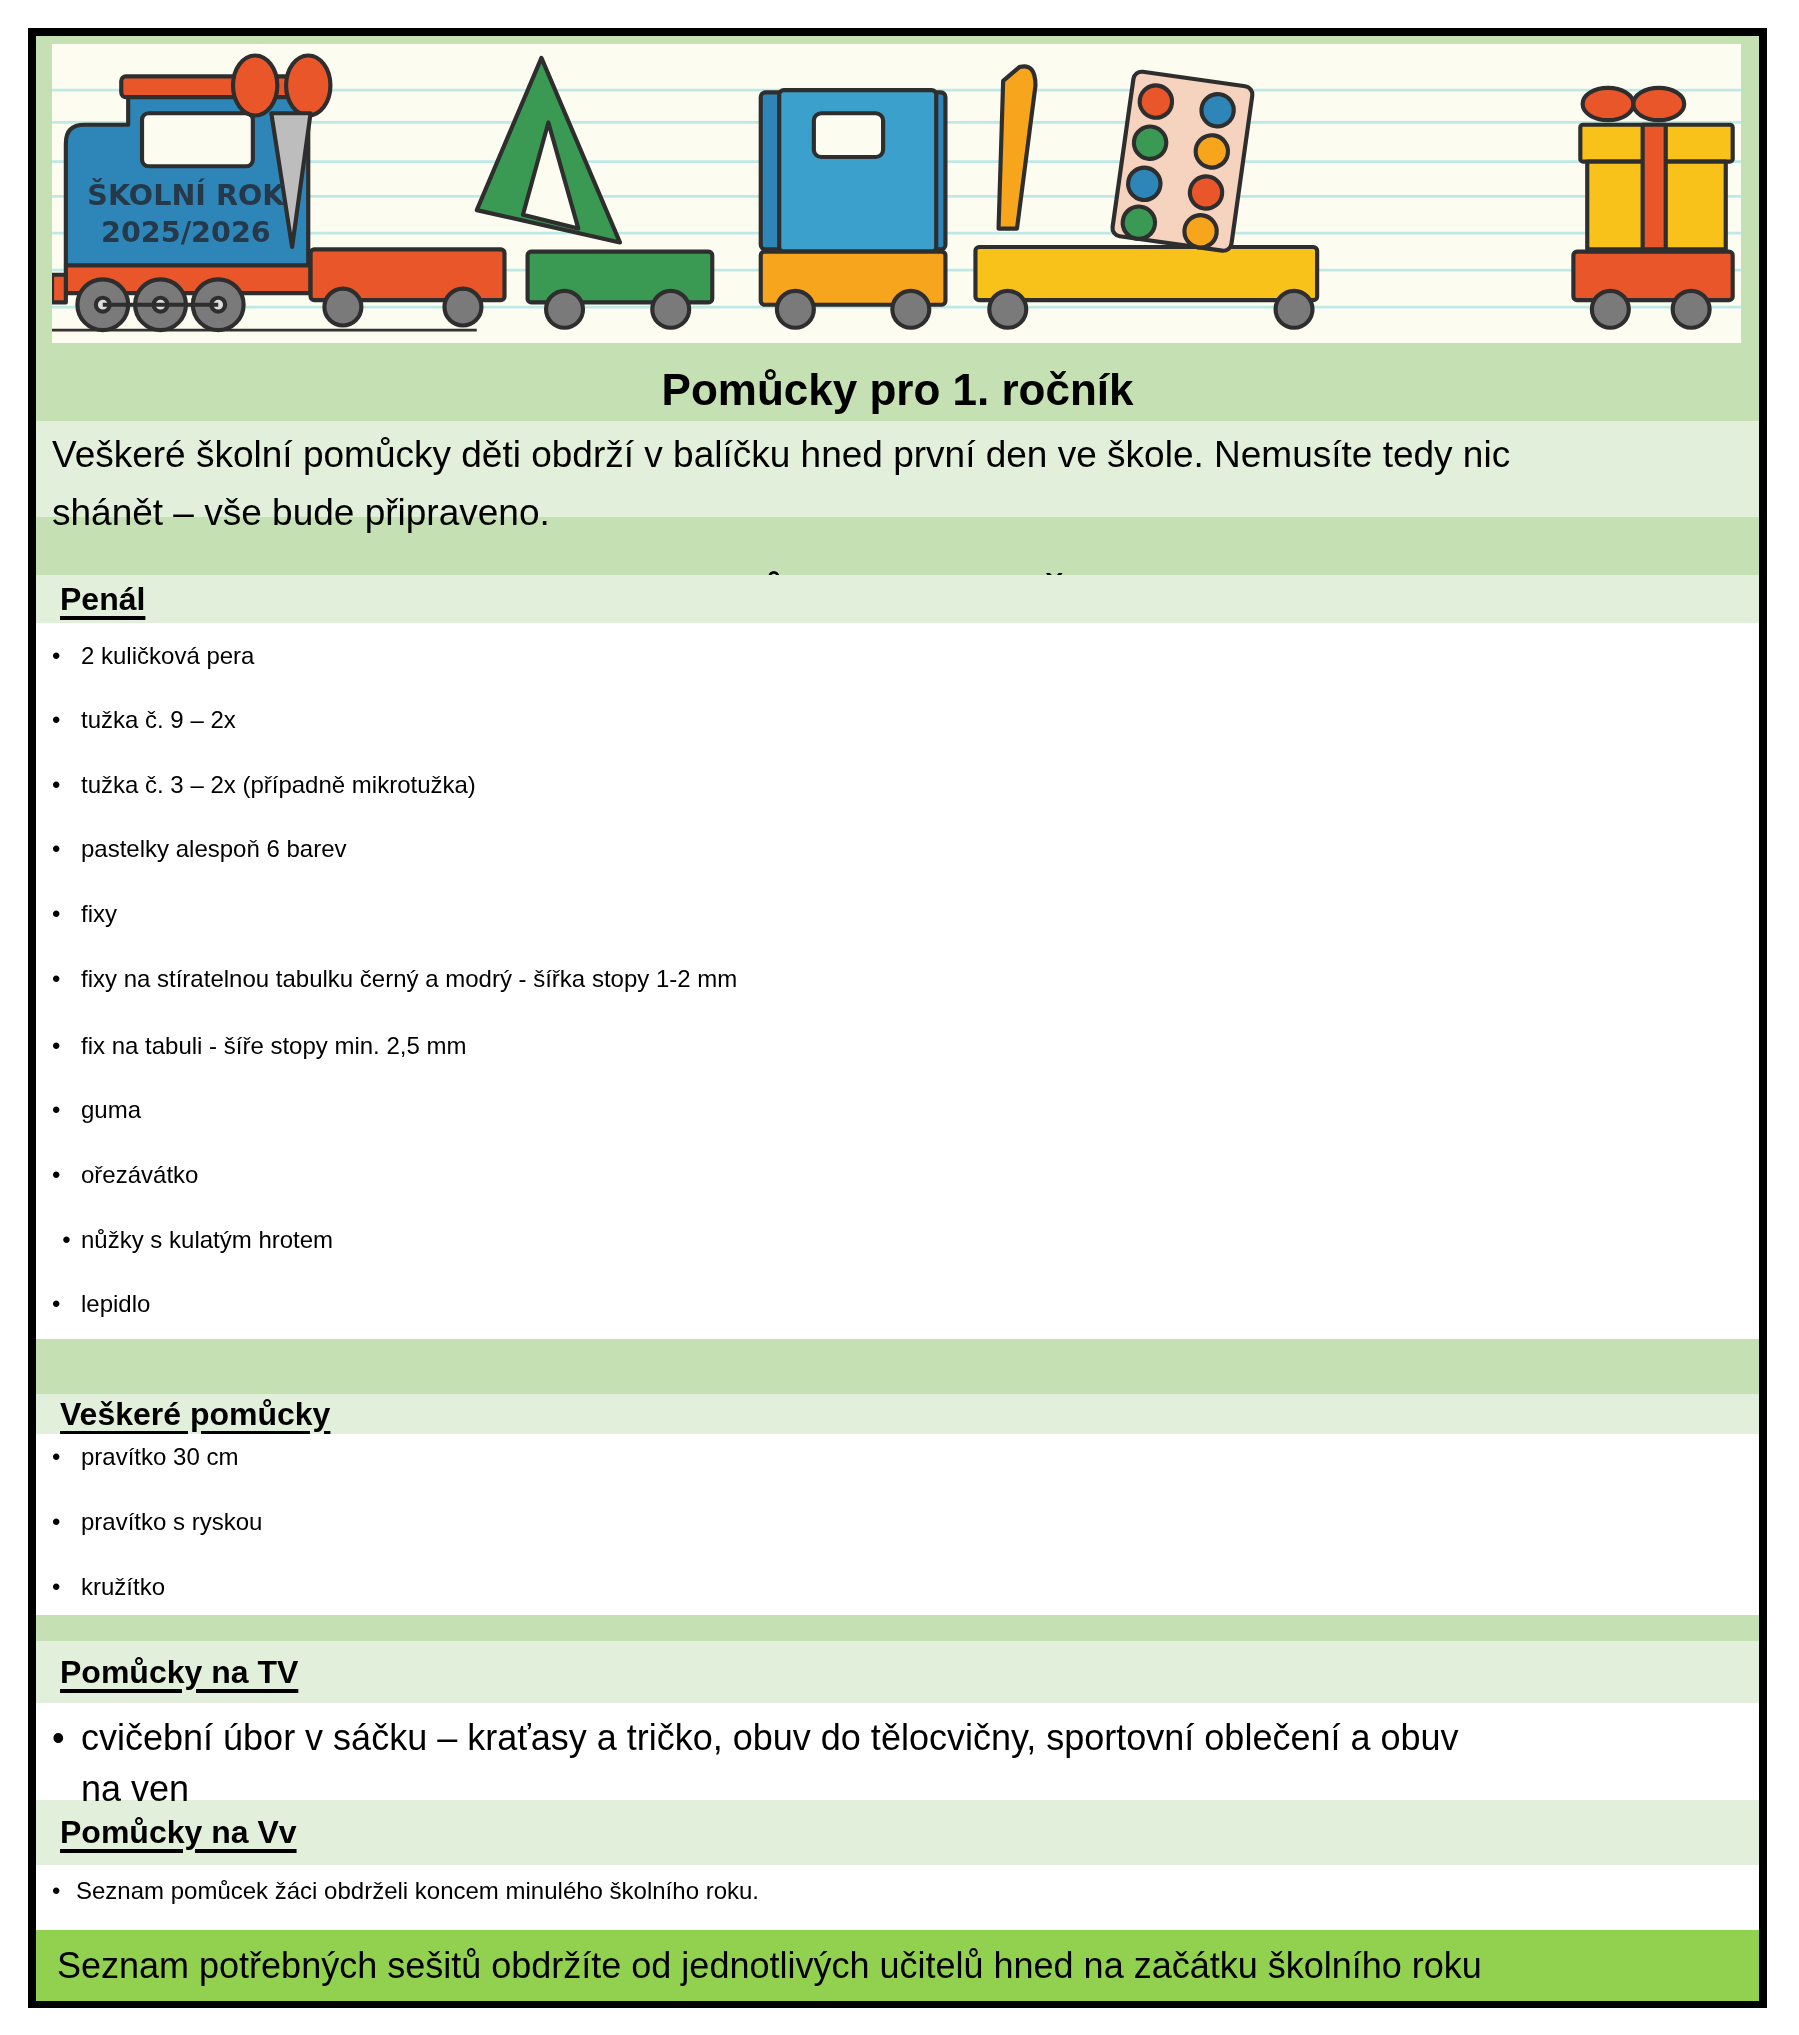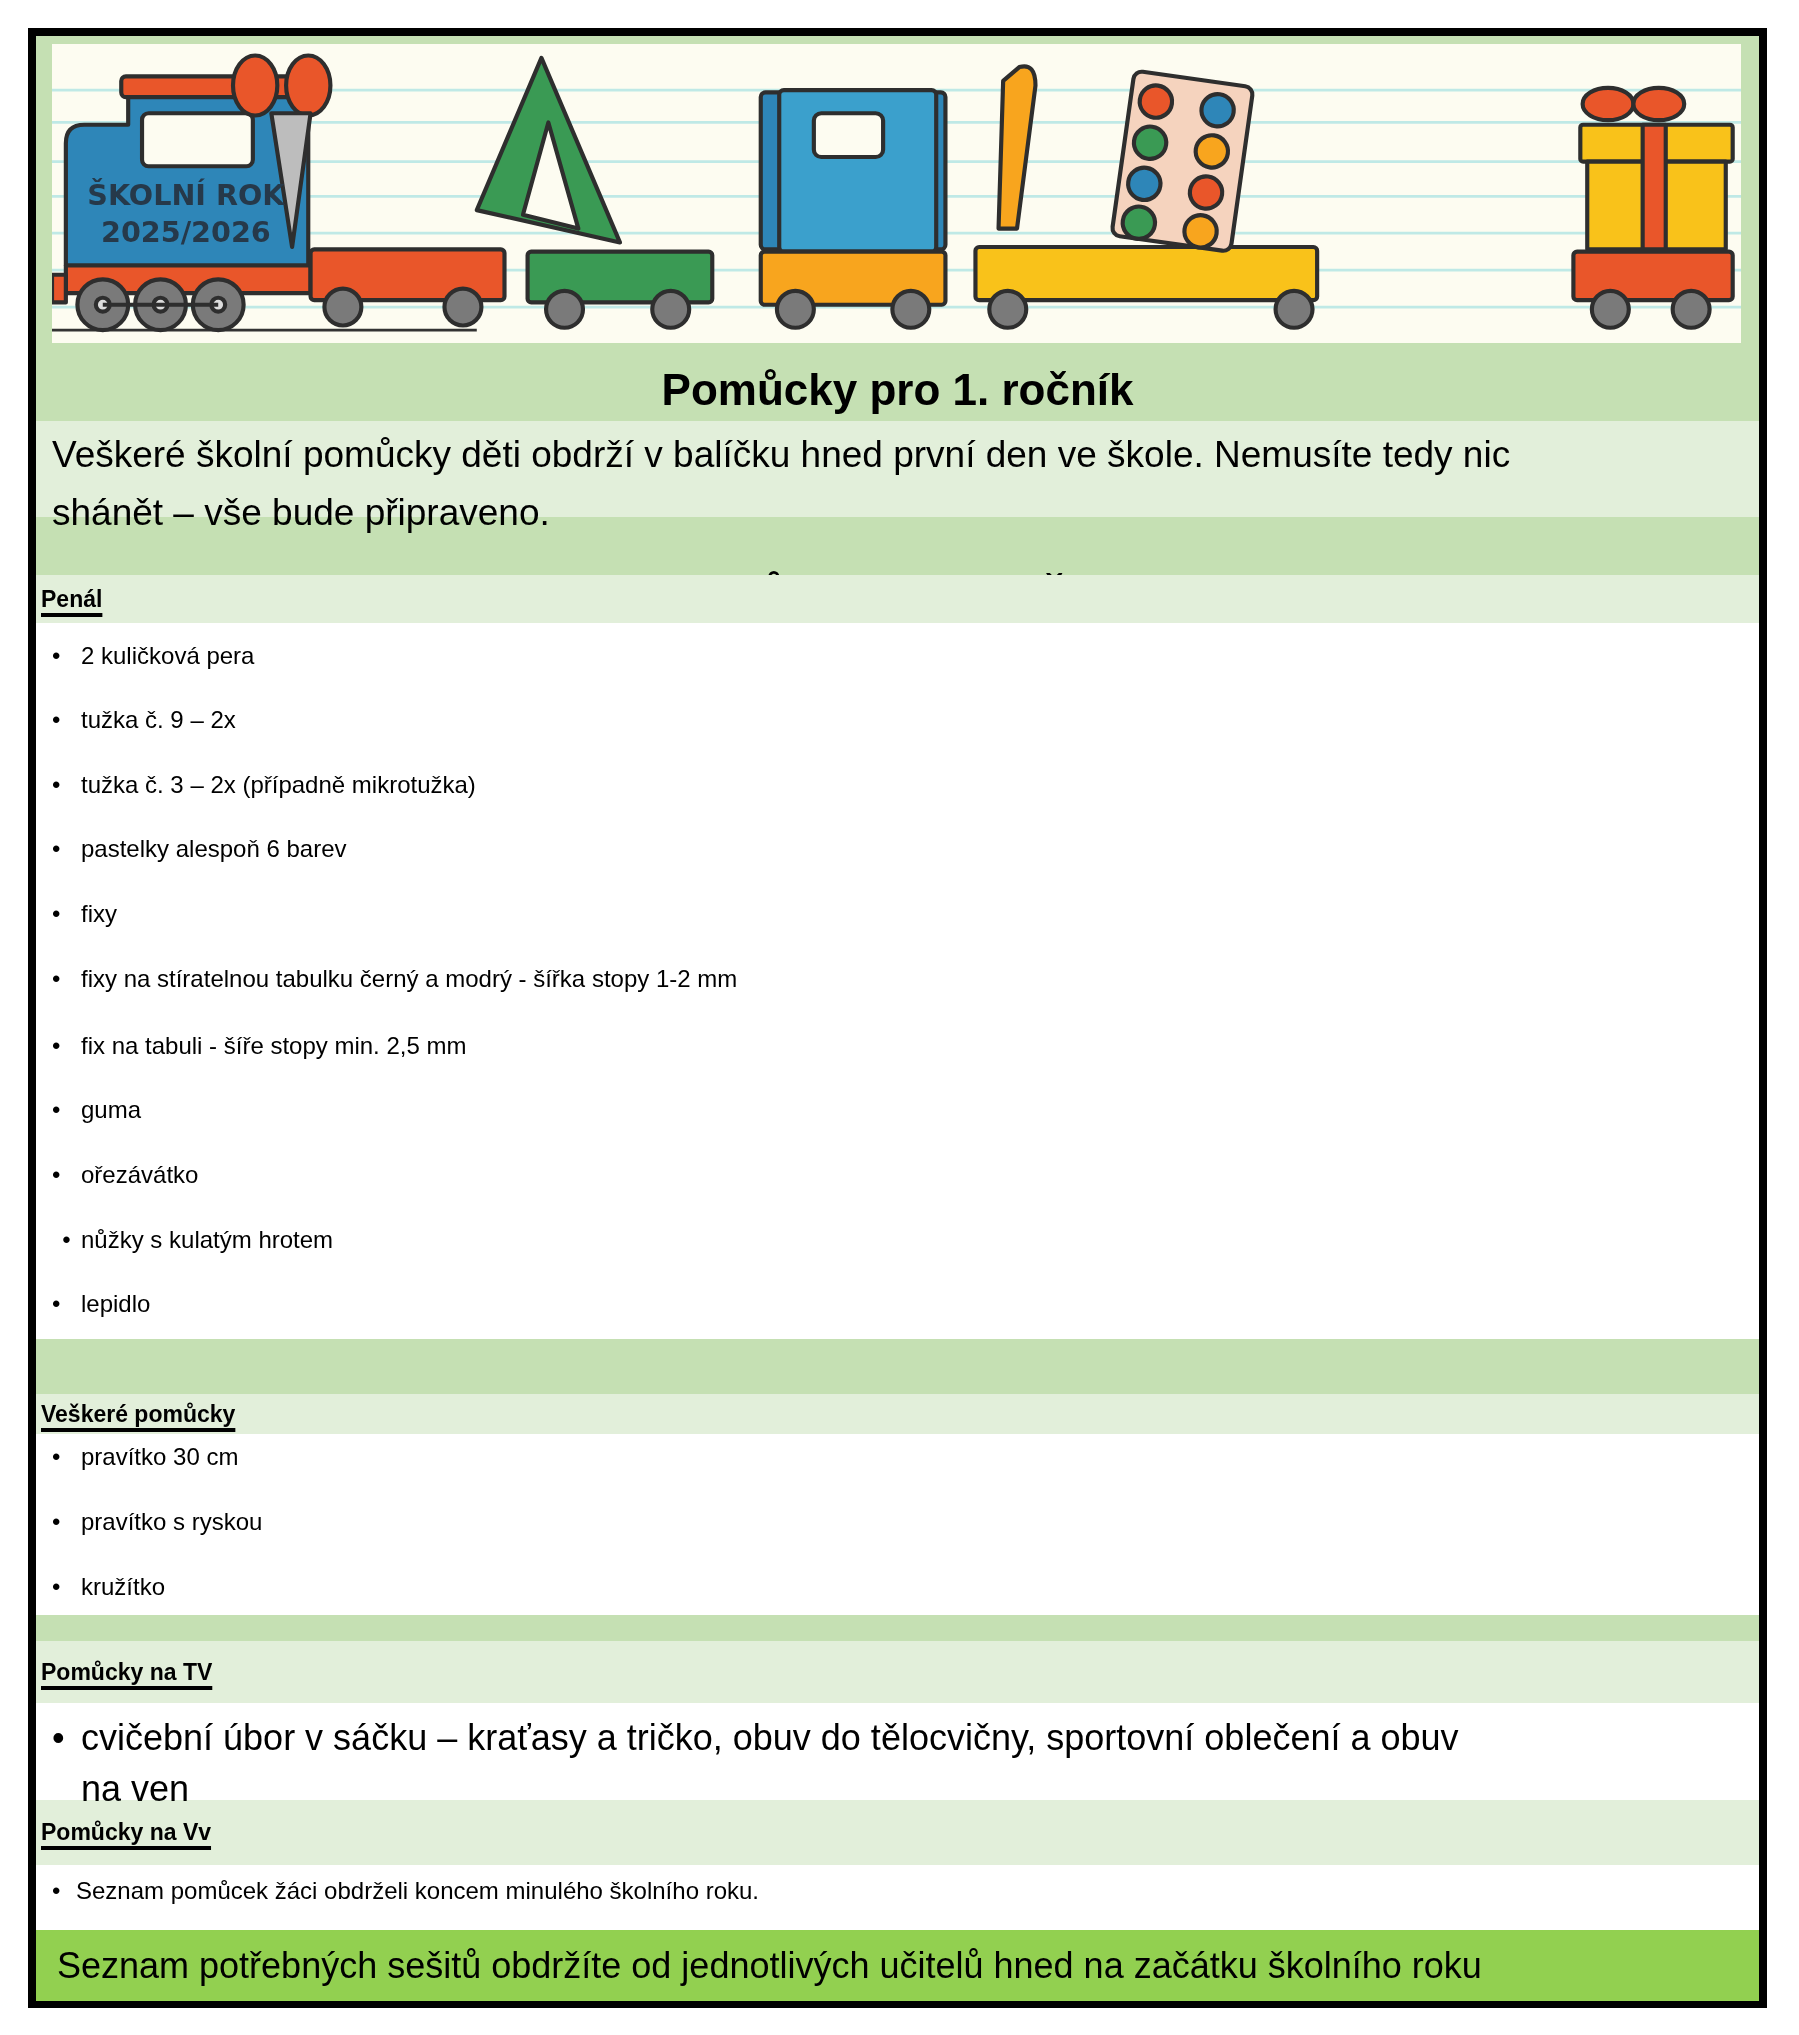--- a/index.html
+++ b/index.html
@@ -9,23 +9,23 @@
            border:8.8px solid #000; background:#c5e0b3; }
   .banner-wrap { position:absolute; left:0; top:0; width:1723px; height:323px; background:#c5e0b3; }
   .banner { position:absolute; left:16px; top:8.3px; width:1689px; height:299px;
             background:#fdfcf1; overflow:hidden; }
   .banner svg { position:absolute; left:0; top:0; width:100%; height:100%; }
 
   .row { position:absolute; left:0; width:1723px; box-sizing:border-box; }
   .h-big { background:#c5e0b3; text-align:center; font-weight:bold; font-size:44px;
            display:flex; align-items:center; justify-content:center; }
   .para { background:#e2efda; font-size:37px; line-height:58px; padding:4.6px 0 0 16px; }
-  .sub { background:#e2efda; font-size:23px; font-weight:bold; text-decoration:underline;
+  .sub { background:#e2efda; font-size:32px; font-weight:bold; text-decoration:underline;
          text-decoration-thickness:3.7px; text-underline-offset:5.5px;
-         display:flex; align-items:center; padding-left:5px; }
+         display:flex; align-items:center; padding-left:24px; }
   .items { background:#ffffff; }
   .item { position:absolute; left:16px; font-size:24px; white-space:nowrap; }
   .item .bullet { display:inline-block; width:29px; }
   .wrap2 { position:absolute; left:16px; font-size:36px; line-height:51px; }
   .footer { background:#92d050; font-size:36px; display:flex; align-items:center; padding-left:21px; }
 </style>
 </head>
 <body>
 
 <div class="frame">

